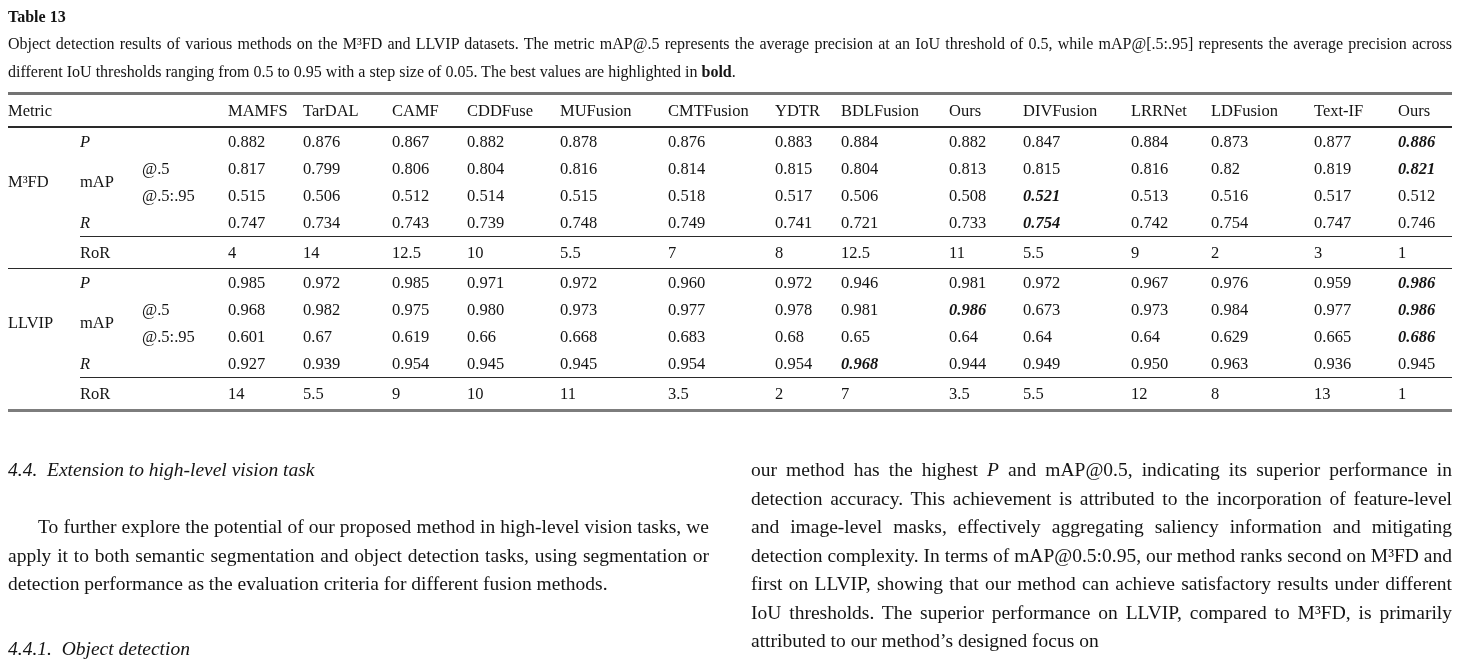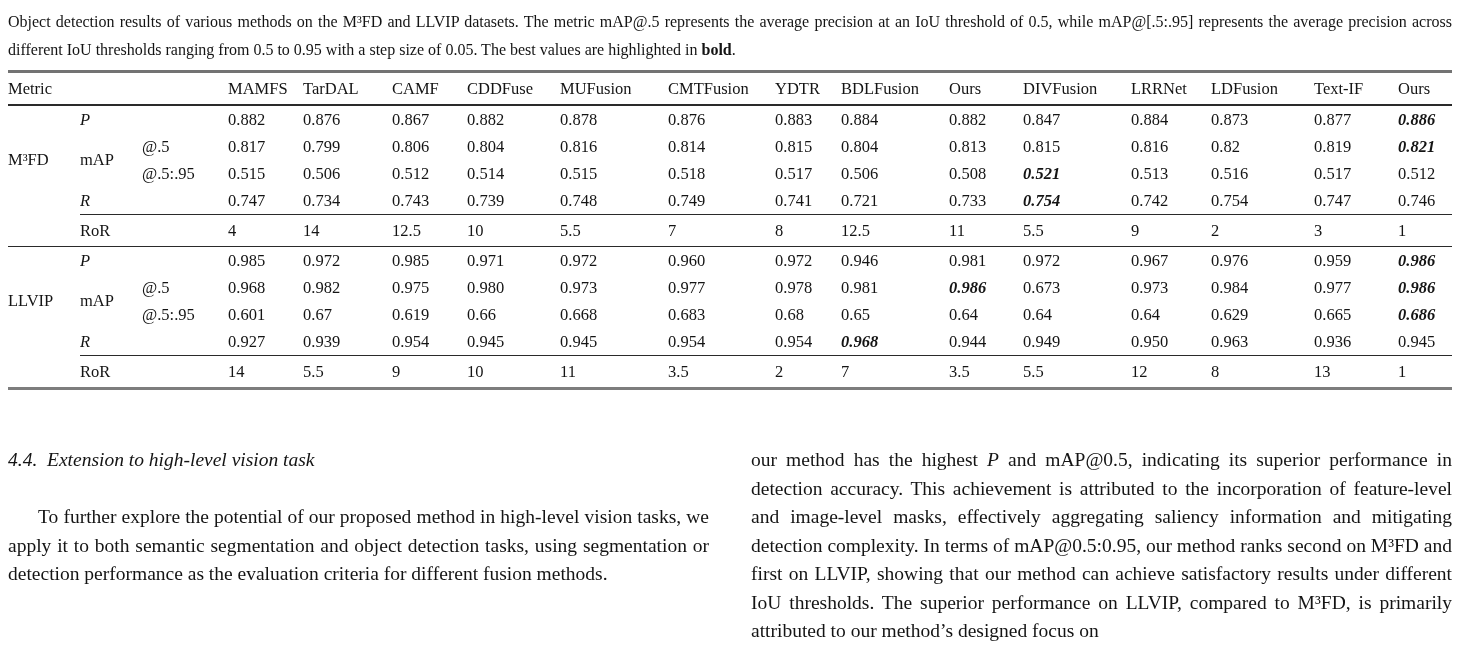--- a/index.html
+++ b/index.html
@@ -20,33 +20,34 @@
     border-top:3px solid #737373; border-bottom:2px solid #2a2a2a;
   }
   table.results td { height:27px; }
   td.dataset-cell { padding-left:36px; }
   td.ror-first { border-top:none !important; }
   tr.ror-row td { height:31px; border-top:1px solid #2a2a2a; border-bottom:1.5px solid #2a2a2a; }
   tbody.last tr.ror-row td { border-bottom:3px solid #7d7d7d; }
   .script { font-style:italic; }
   .b { font-weight:bold;font-style:italic; }
   
-  .body-cols { display:flex; gap:42px; margin-top:56px; }
+  .body-cols { display:flex; gap:42px; margin-top:44px; }
   .col { width:702px; box-sizing:border-box; }
   .sec-head { font-size:19.5px; font-style:italic; font-weight:normal; line-height:28px; margin:0; }
   .para { font-size:19.5px; line-height:28.5px; text-align:justify; margin:0; }
   .col-left .para { margin-top:29px; text-indent:30px; }
   .subsec-head { font-size:19.5px; font-style:italic; font-weight:normal; line-height:28px; margin:36px 0 0 0; }
   .script-inline { font-style:italic; }
 </style>
 </head>
 <body>
 
 <div class="page">
 
+  <div class="cap-label">Table 13</div>
   <p class="cap-text"><span>Object detection results of various methods on the M³FD and LLVIP datasets. The metric mAP@.5 represents the average precision at an IoU threshold of 0.5, while mAP@[.5:.95] represents the average precision across different IoU thresholds ranging from 0.5 to 0.95 with a step size of 0.05. The best values are highlighted in </span><b>bold</b><span>.</span></p>
 
   <table class="results">
       <colgroup>
         <col style="width: 72px;">
         <col style="width: 62px;">
         <col style="width: 86px;">
         <col style="width: 75px;">
         <col style="width: 89px;">
         <col style="width: 75px;">
@@ -264,19 +265,20 @@
           <td>13</td>
           <td>1</td>
         </tr>
       </tbody>
     </table>
 
   <div class="body-cols">
     <div class="col col-left">
       <h3 class="sec-head">4.4. Extension to high-level vision task</h3>
       <p class="para">To further explore the potential of our proposed method in high-level vision tasks, we apply it to both semantic segmentation and object detection tasks, using segmentation or detection performance as the evaluation criteria for different fusion methods.</p>
+      <h4 class="subsec-head">4.4.1. Object detection</h4>
     </div>
     <div class="col col-right">
       <p class="para"><span>our method has the highest </span><span class="script-inline">P</span><span> and mAP@0.5, indicating its superior performance in detection accuracy. This achievement is attributed to the incorporation of feature-level and image-level masks, effectively aggregating saliency information and mitigating detection complexity. In terms of mAP@0.5:0.95, our method ranks second on M³FD and first on LLVIP, showing that our method can achieve satisfactory results under different IoU thresholds. The superior performance on LLVIP, compared to M³FD, is primarily attributed to our method’s designed focus on</span></p>
     </div>
   </div>
 
 </div>
 
 </body></html>

